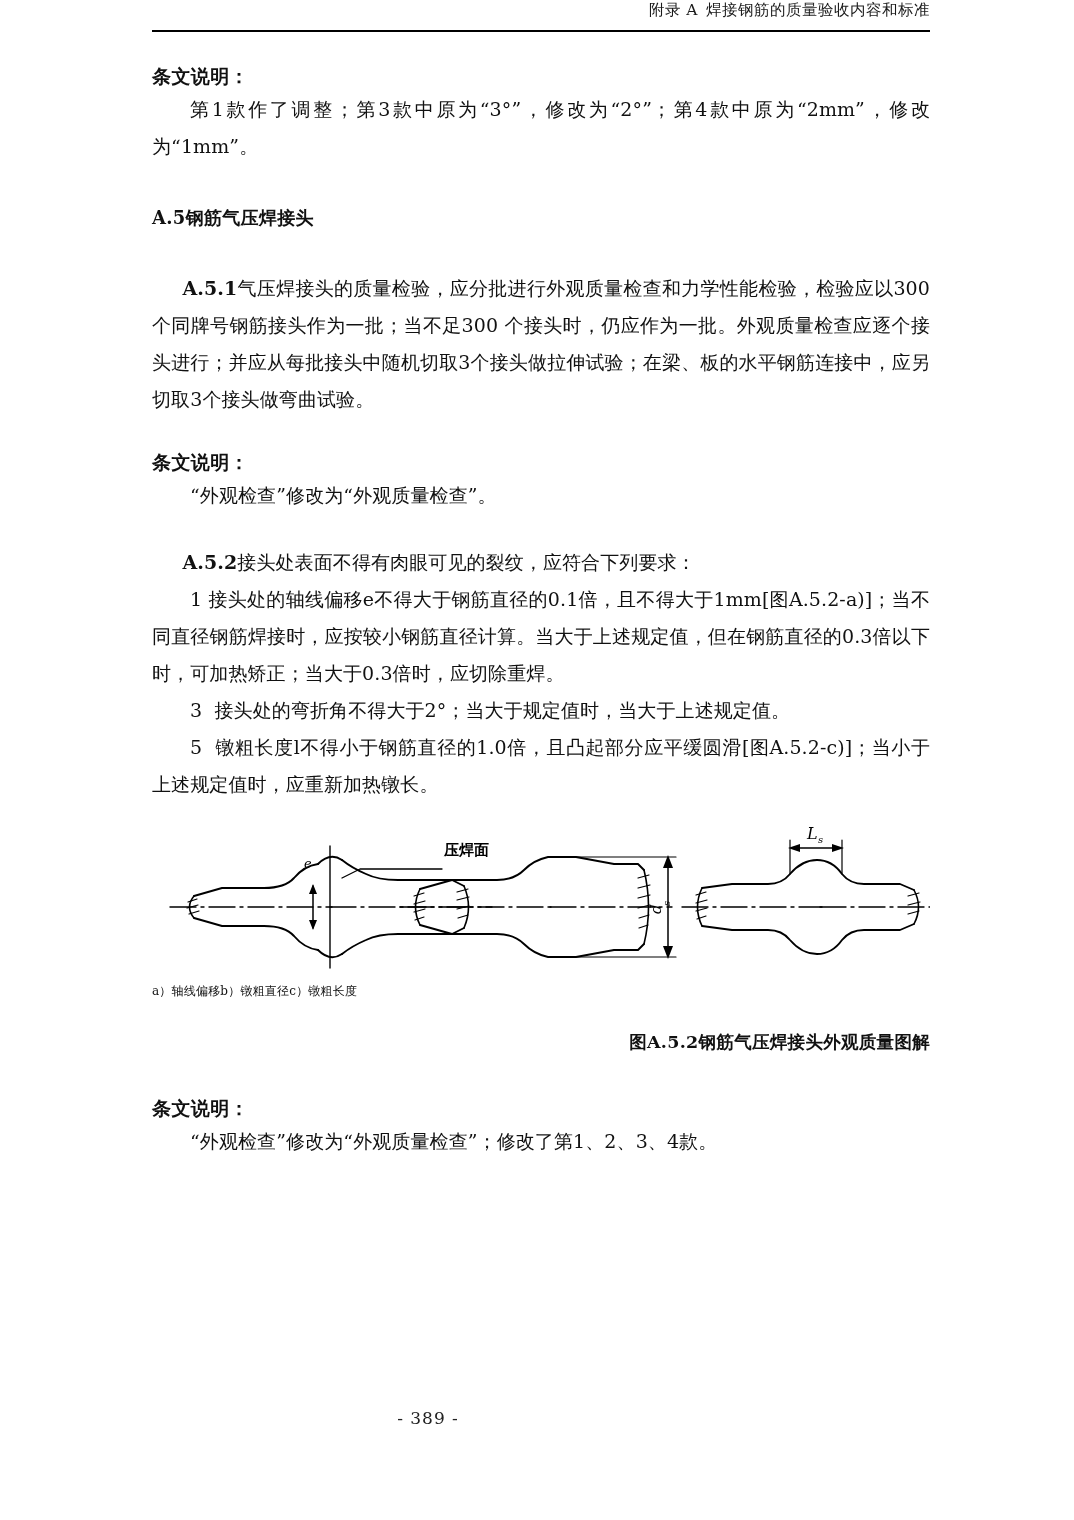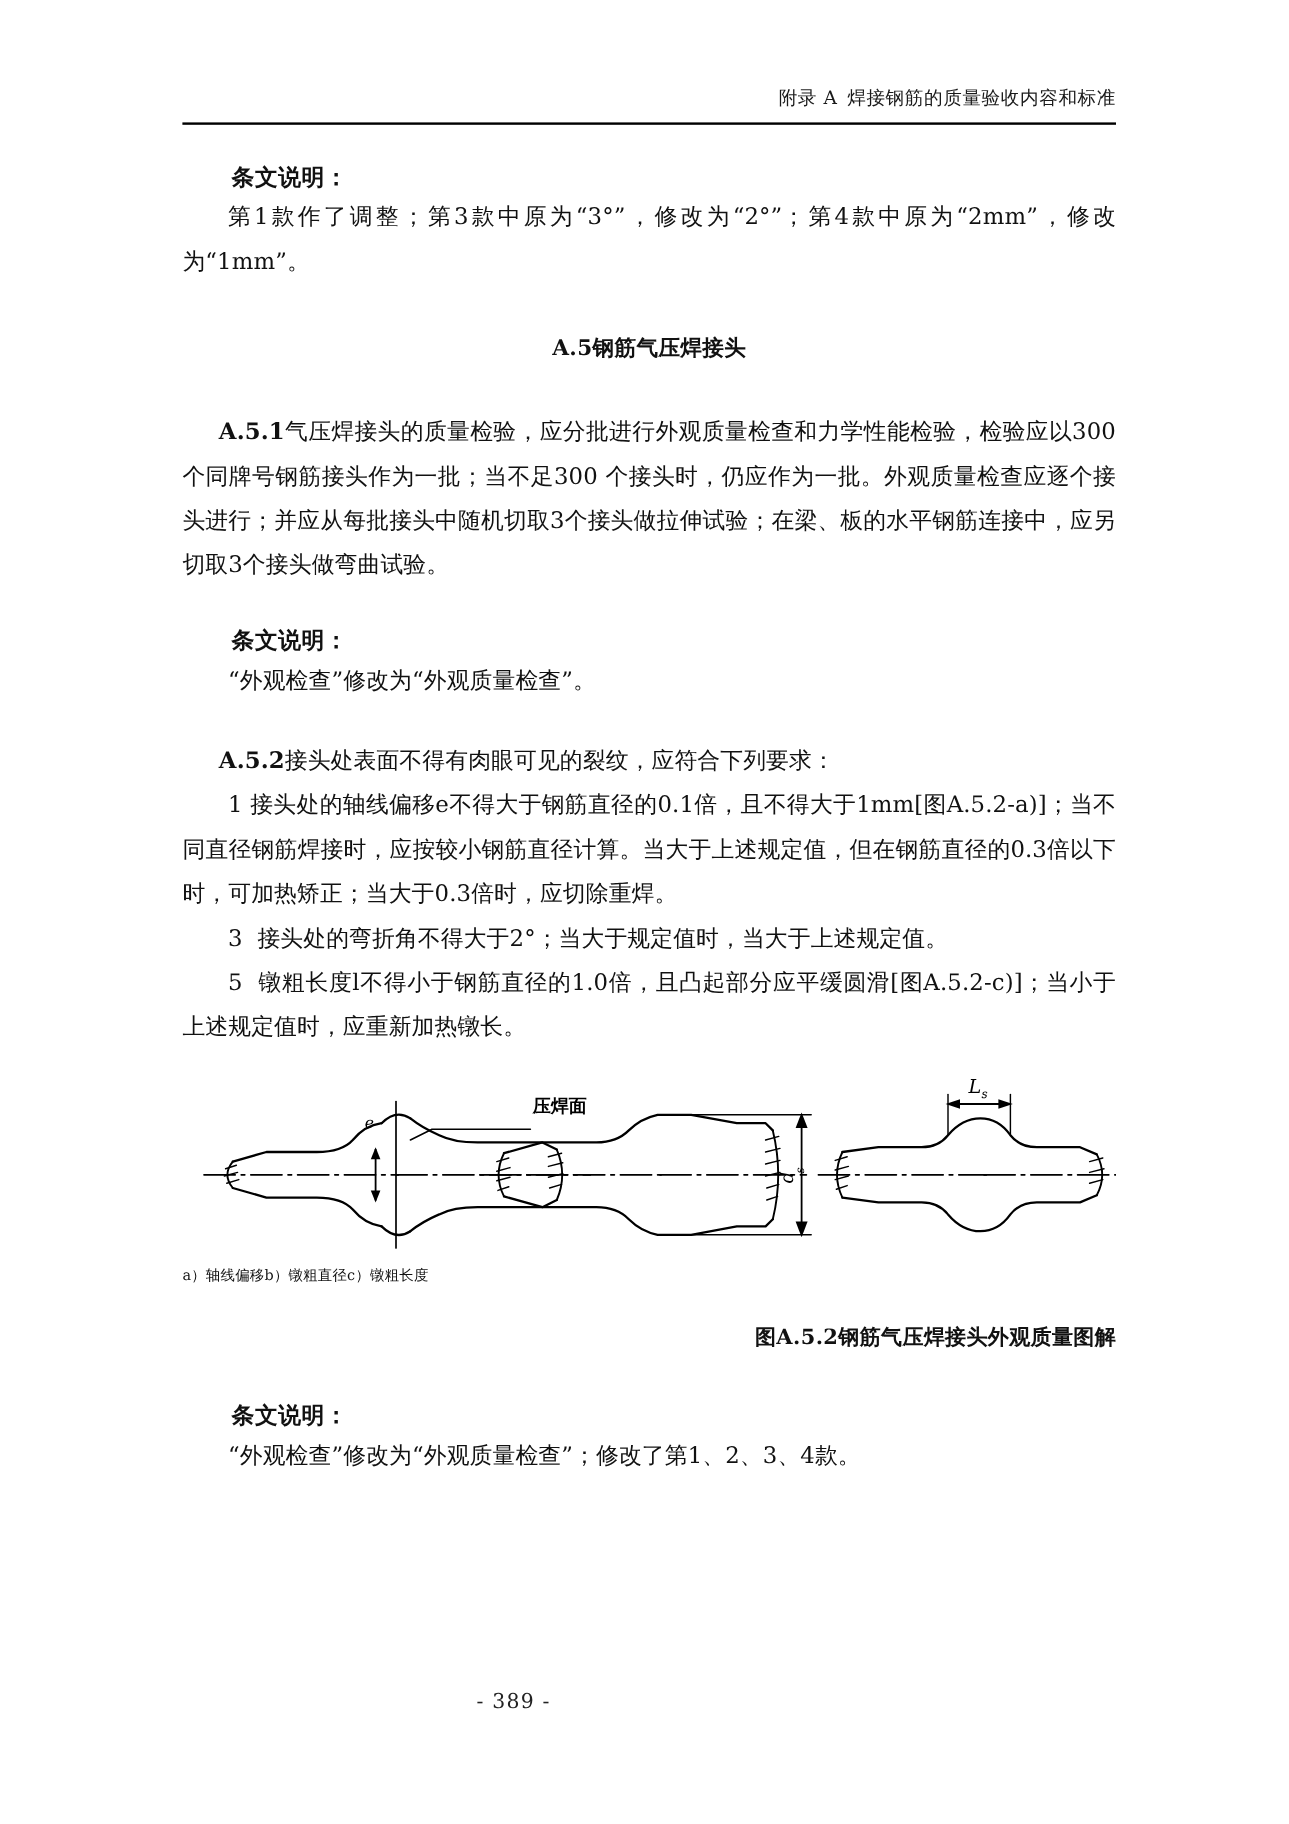--- a/index.html
+++ b/index.html
@@ -24,56 +24,53 @@
   }
   .content {
     position: absolute;
     left: 152px;
     top: 0;
     width: 778px;
   }
 
   
   .header {
-    padding-top: 72px;
     text-align: right;
     font-size: 15.5px;
     letter-spacing: 0.5px;
     color: #1a1a1a;
     font-family: "DejaVu Serif", "Liberation Serif", serif;
   }
   .header .hdr-num { margin-right: 8px; }
   .header-rule {
     margin-top: 9px;
     border-top: 2.2px solid #000;
     width: 100%;
   }
 
   
   .blk { margin: 0; }
   .bold-head {
     font-weight: bold;
     font-size: 19px;
     line-height: 1.55;
     letter-spacing: 0.4px;
-    margin-left: 41px;
   }
   .para {
     font-size: 19px;
     line-height: 1.95;
     text-align: justify;
     letter-spacing: 0.1px;
   }
   .para-indent { text-indent: 2em; }
   .para-indent-1 { text-indent: 1.6em; }
   .sec-head {
     font-weight: bold;
     font-size: 18px;
     letter-spacing: 0.3px;
-    text-align: center;
   }
   .lead-bold { font-weight: bold; }
 
   .sp-30 { height: 30px; }
   .sp-40 { height: 40px; }
 
   
   .figure-wrap {
     margin-top: 22px;
     width: 778px;

